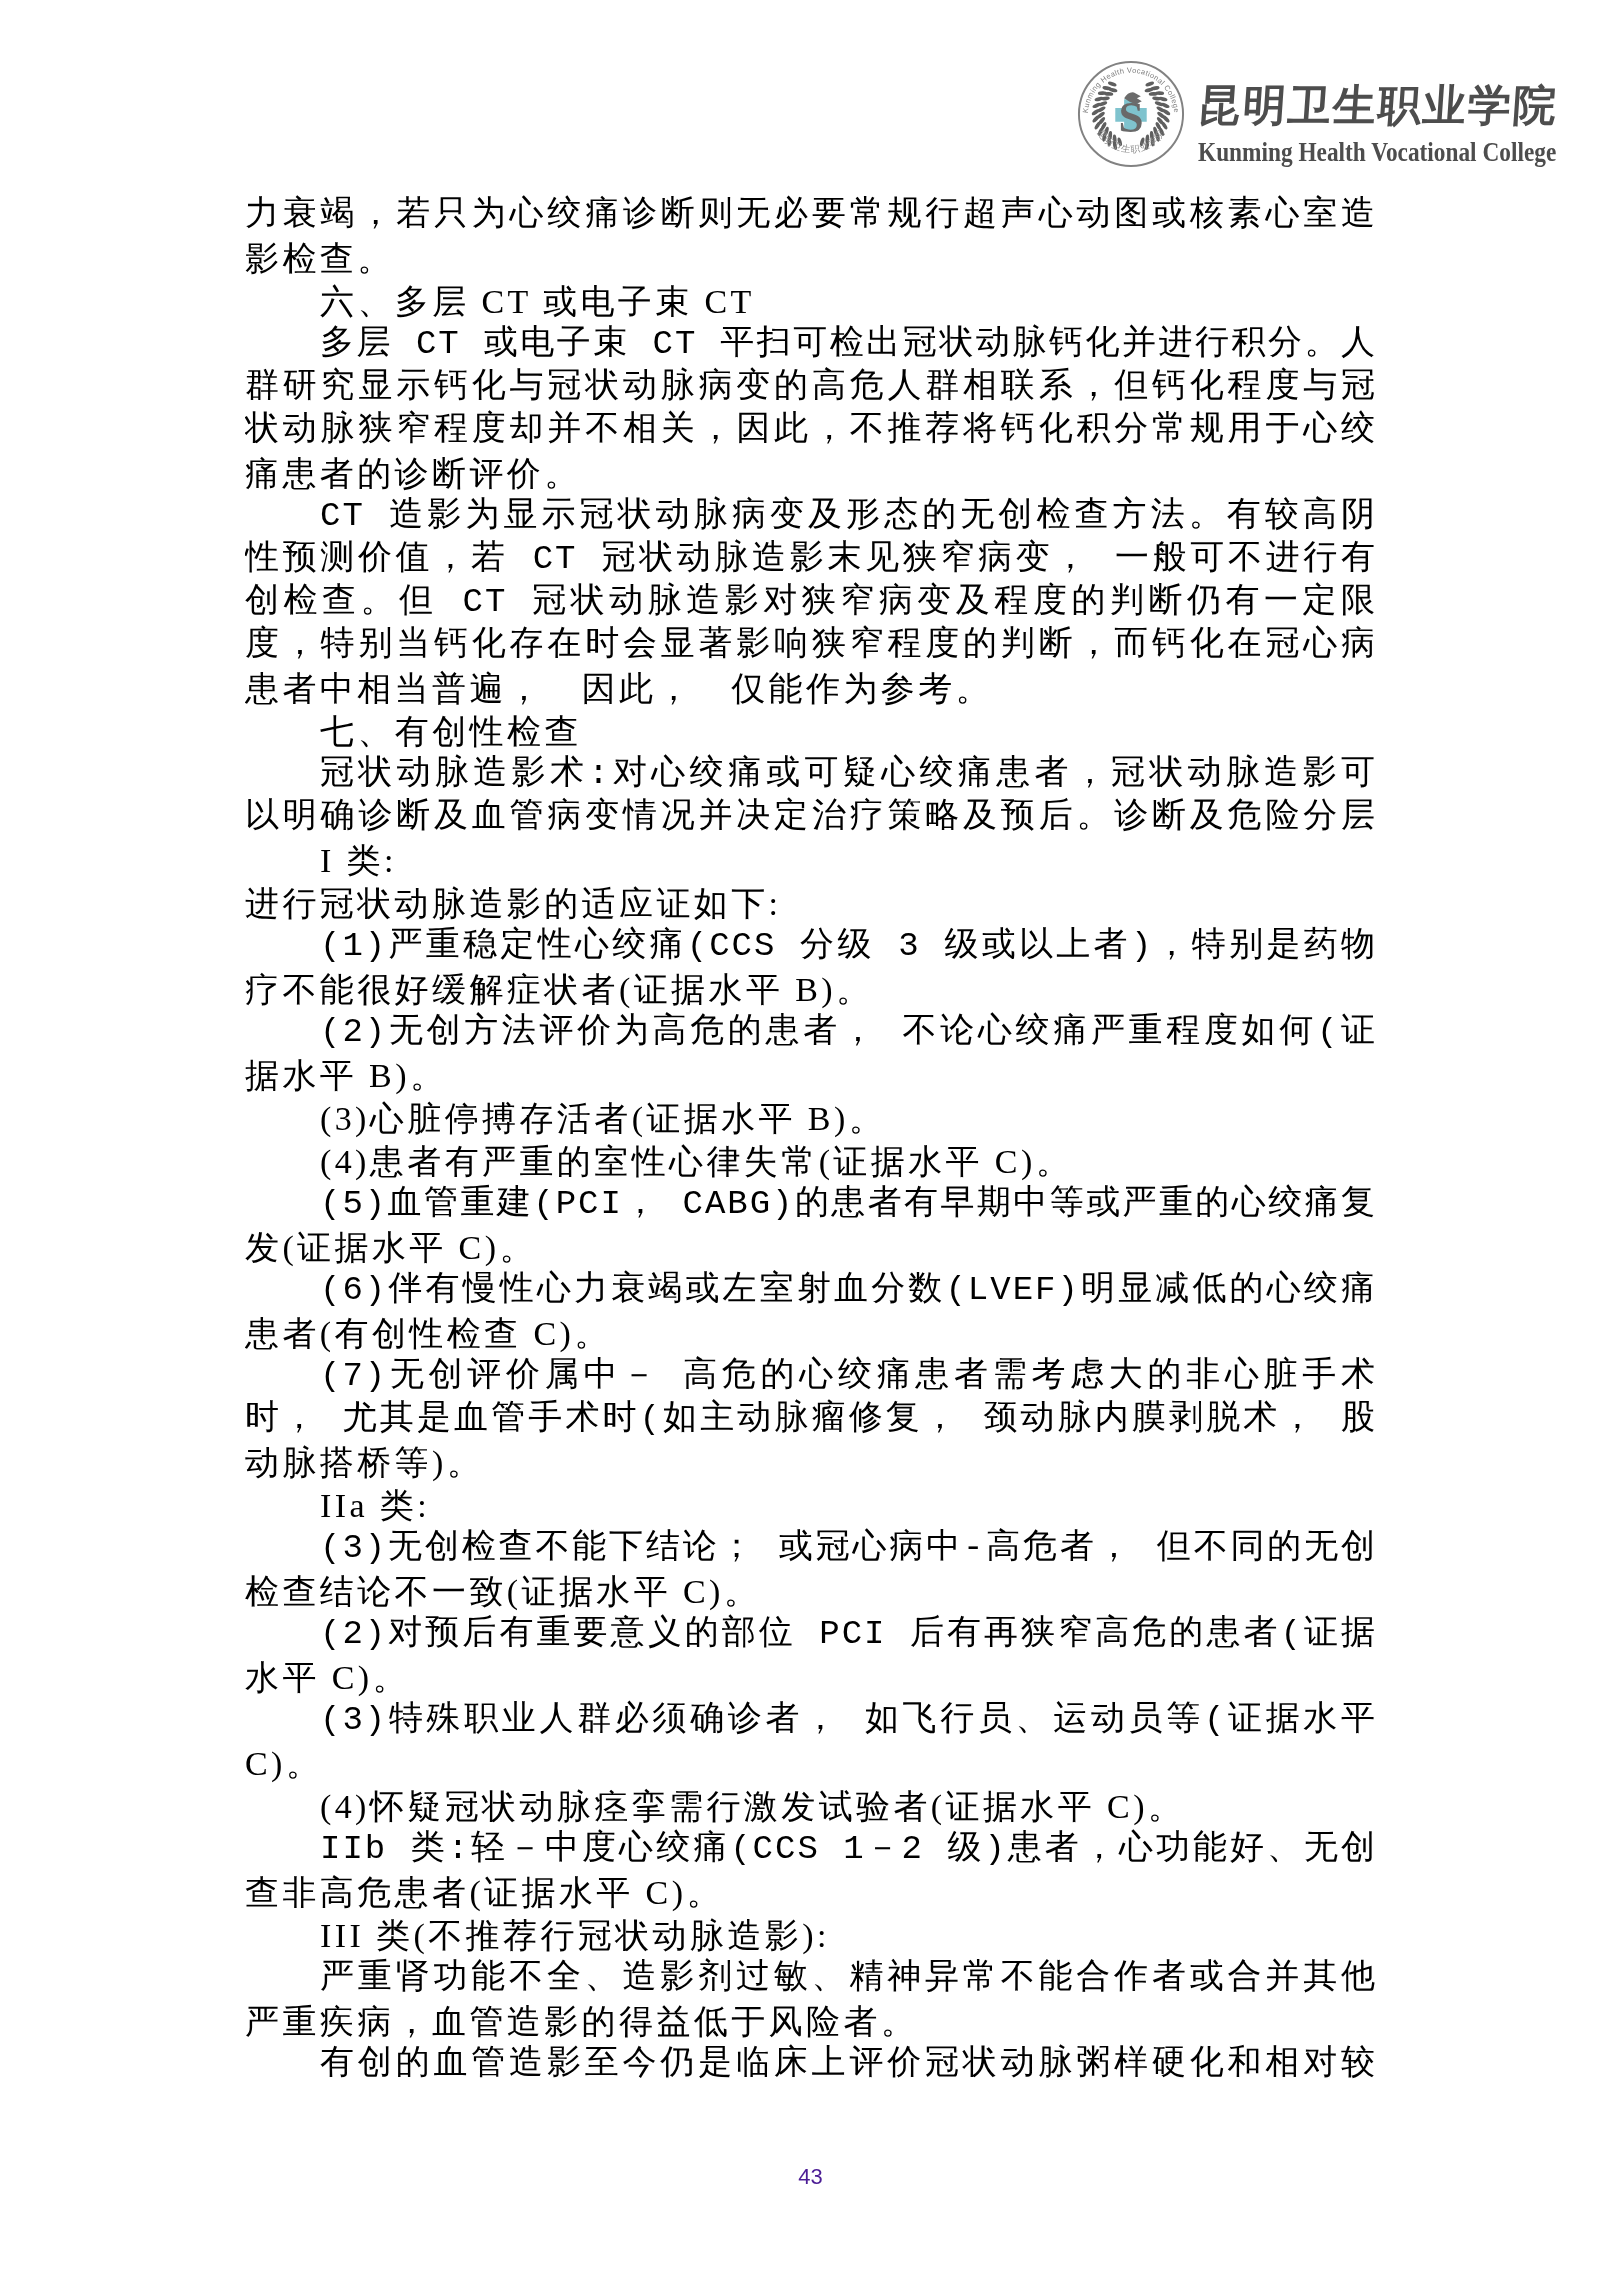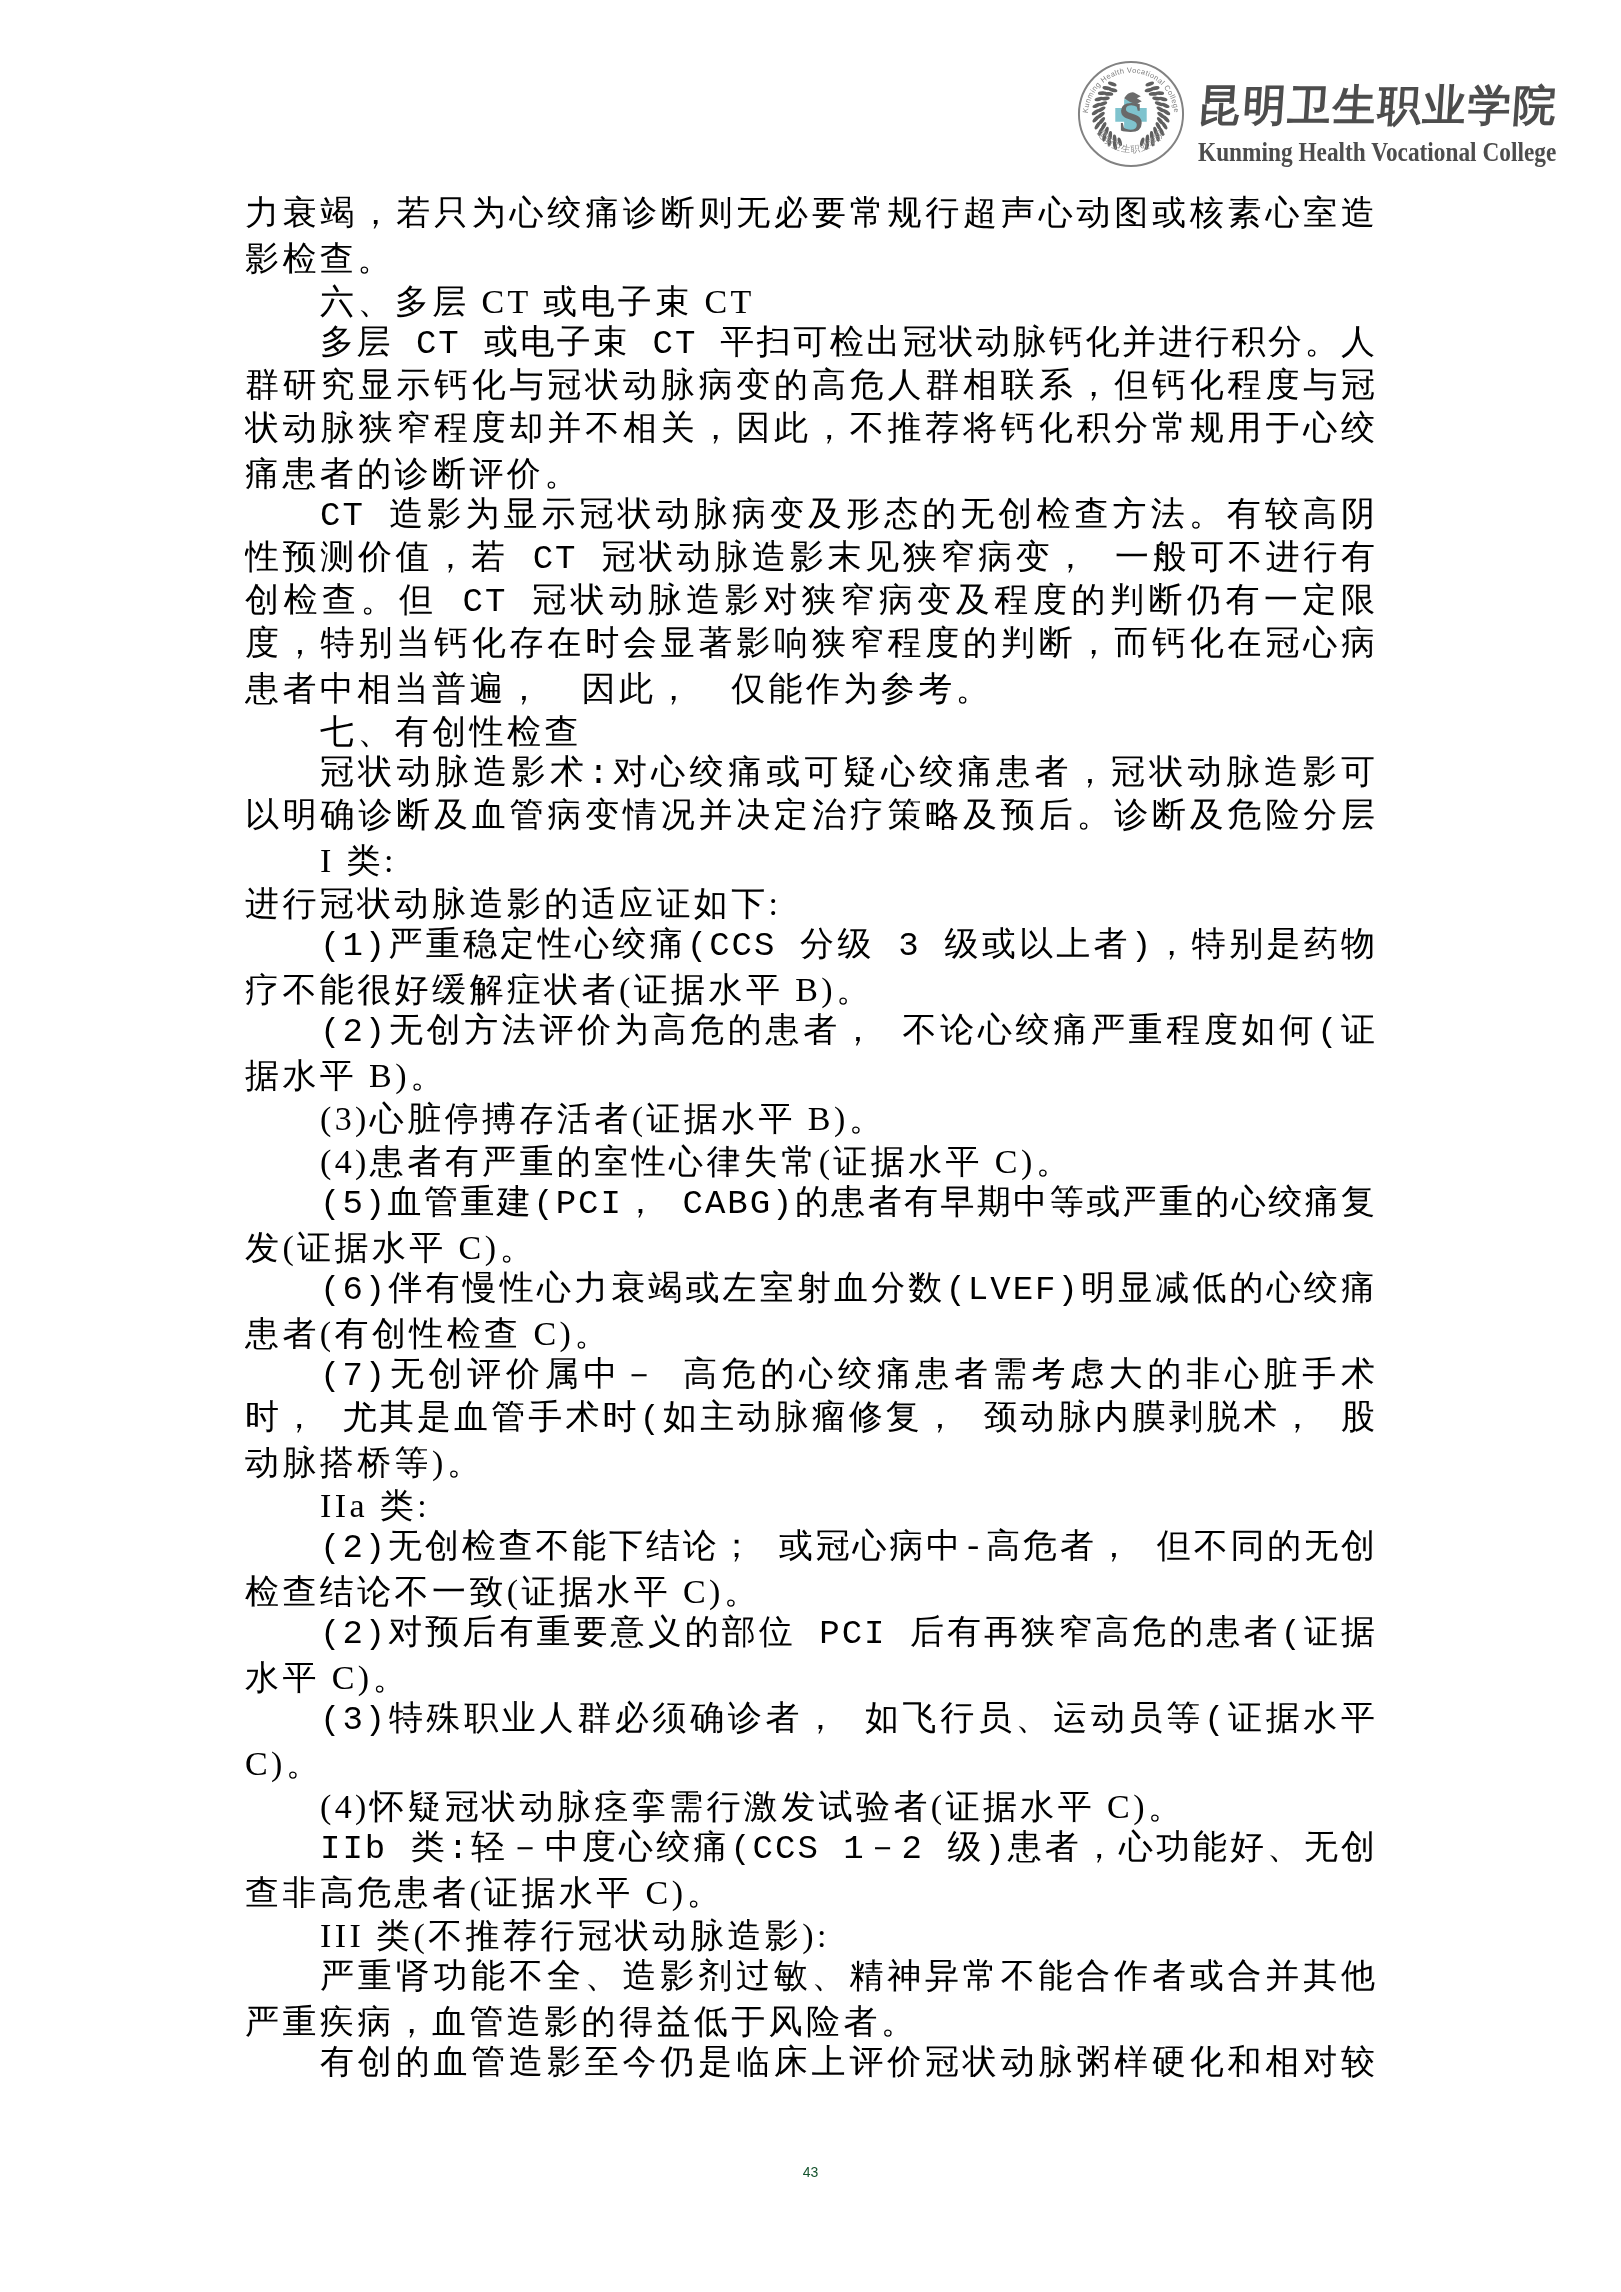--- a/index.html
+++ b/index.html
@@ -39,21 +39,21 @@
     text-align:justify;
     text-align-last:justify;
     text-justify:inter-character;
     letter-spacing:2px;
     font-family:Liberation Mono, monospace;
   }
   .line.i{padding-left:75px;}
   
   .page-number{
     position:absolute;left:0;top:2164px;width:1621px;
-    text-align:center;font-size:14px;color:#14532d;
+    text-align:center;font-size:22px;color:#4c1d95;
     font-family:"Liberation Sans","DejaVu Sans",sans-serif;
   }
 </style>
 </head>
 <body>
 
 <div class="page">
 
   <div class="logo-block">
     <svg class="seal" viewBox="0 0 112 112">
@@ -247,21 +247,21 @@
       <div class="line i">(3)心脏停搏存活者(证据水平 B)。</div>
       <div class="line i">(4)患者有严重的室性心律失常(证据水平 C)。</div>
       <div class="line j i">(5)血管重建(PCI， CABG)的患者有早期中等或严重的心绞痛复</div>
       <div class="line">发(证据水平 C)。</div>
       <div class="line j i">(6)伴有慢性心力衰竭或左室射血分数(LVEF)明显减低的心绞痛</div>
       <div class="line">患者(有创性检查 C)。</div>
       <div class="line j i">(7)无创评价属中－ 高危的心绞痛患者需考虑大的非心脏手术</div>
       <div class="line j">时， 尤其是血管手术时(如主动脉瘤修复， 颈动脉内膜剥脱术， 股</div>
       <div class="line">动脉搭桥等)。</div>
       <div class="line i">IIa 类:</div>
-      <div class="line j i">(2)无创检查不能下结论； 或冠心病中-高危者， 但不同的无创</div>
+      <div class="line j i">(3)无创检查不能下结论； 或冠心病中-高危者， 但不同的无创</div>
       <div class="line">检查结论不一致(证据水平 C)。</div>
       <div class="line j i">(2)对预后有重要意义的部位 PCI 后有再狭窄高危的患者(证据</div>
       <div class="line">水平 C)。</div>
       <div class="line j i">(3)特殊职业人群必须确诊者， 如飞行员、运动员等(证据水平</div>
       <div class="line">C)。</div>
       <div class="line i">(4)怀疑冠状动脉痉挛需行激发试验者(证据水平 C)。</div>
       <div class="line j i">IIb 类:轻－中度心绞痛(CCS 1－2 级)患者，心功能好、无创检</div>
       <div class="line">查非高危患者(证据水平 C)。</div>
       <div class="line i">III 类(不推荐行冠状动脉造影):</div>
       <div class="line j i">严重肾功能不全、造影剂过敏、精神异常不能合作者或合并其他</div>

